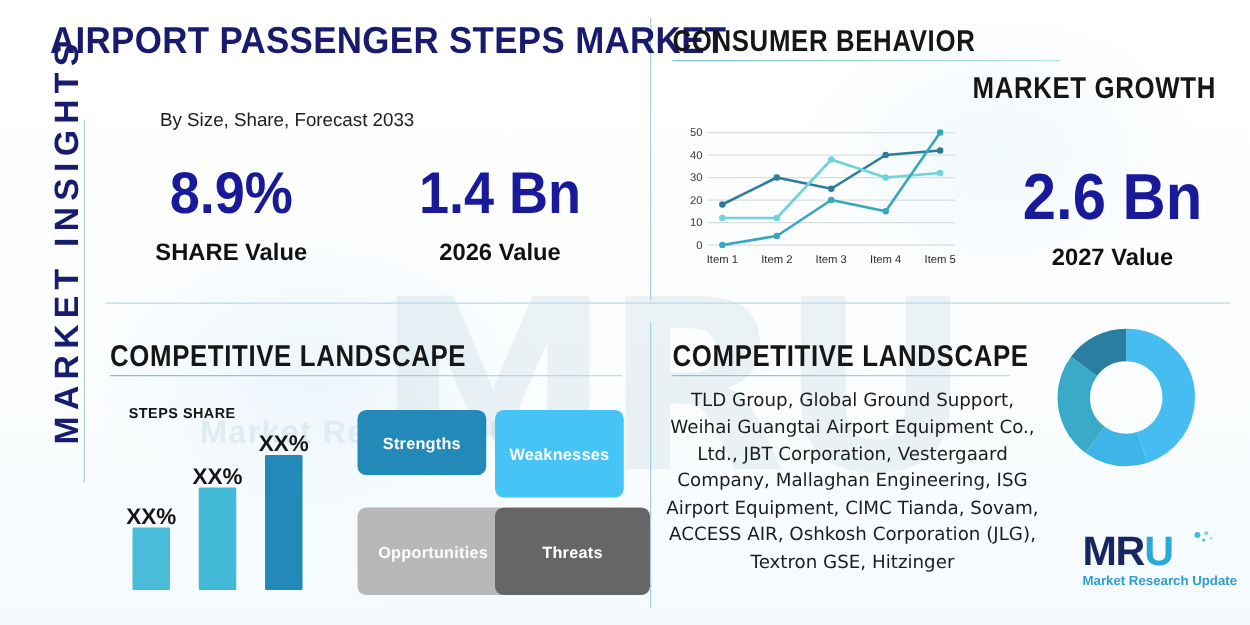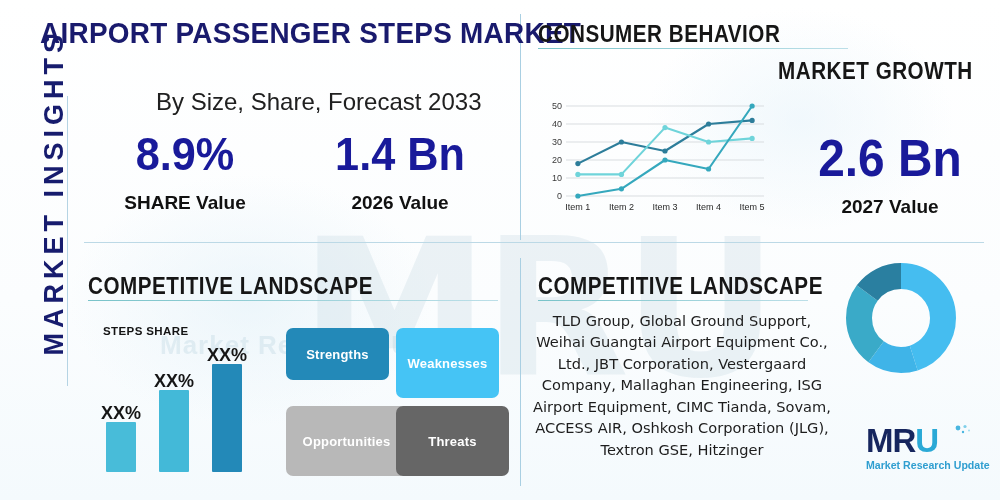--- a/index.html
+++ b/index.html
@@ -64,21 +64,21 @@
     font-size:24px; font-weight:700; color:#161616;
     font-family:"Liberation Sans Narrow","Liberation Sans",sans-serif;
     transform:scaleX(.86); transform-origin:left center;
     letter-spacing:.6px; white-space:nowrap;
   }
   .sec-rule { position:absolute; height:1px; background:linear-gradient(90deg,#79c3c9,#bcdfe8); }
 
   
   .subtitle {
     position:absolute; left:128px; top:88px;
-    font-size:24px; color:#202020; white-space:nowrap;margin-left:28px;
+    font-size:15px; color:#202020; white-space:nowrap;
   }
   .kpi-num {
     position:absolute;
     font-size:47px; font-weight:700; color:#191a9a;
     font-family:"Liberation Sans Narrow","Liberation Sans",sans-serif;
     transform:scaleX(.92); transform-origin:center;
     white-space:nowrap; text-align:center;
   }
   .kpi-lab {
     position:absolute;
@@ -227,21 +227,21 @@
 
   <div class="swot" style="left: 286px; top: 328px; width: 103px; height: 52px; background: rgb(35, 137, 184);">
     <span>Strengths</span>
   </div>
   <div class="swot" style="left: 396px; top: 328px; width: 103px; height: 70px; background: rgb(69, 196, 245); align-items: center;">
     <span>Weaknesses</span>
   </div>
   <div class="swot" style="left: 286px; top: 406px; width: 121px; height: 70px; background: rgb(184, 184, 184);">
     <span>Opportunities</span>
   </div>
-  <div class="swot" style="left: 396px; top: 406px; width: 113px; height: 70px; background: rgb(102, 102, 102);">
+  <div class="swot" style="left: 396px; top: 406px; width: 124px; height: 70px; background: rgb(102, 102, 102);">
     <span>Threats</span>
   </div>
 
   <div class="sec-head" style="left:538px;top:272px;">COMPETITIVE LANDSCAPE</div>
   <div class="sec-rule" style="left:538px;top:300px;width:270px;"></div>
 
   <div class="comp-text">TLD Group, Global Ground Support, Weihai Guangtai Airport Equipment Co., Ltd., JBT Corporation, Vestergaard Company, Mallaghan Engineering, ISG Airport Equipment, CIMC Tianda, Sovam, ACCESS AIR, Oshkosh Corporation (JLG), Textron GSE, Hitzinger</div>
 
   <div class="donut">
     <svg id="donutSvg" width="112" height="112" viewBox="0 0 112 112">

